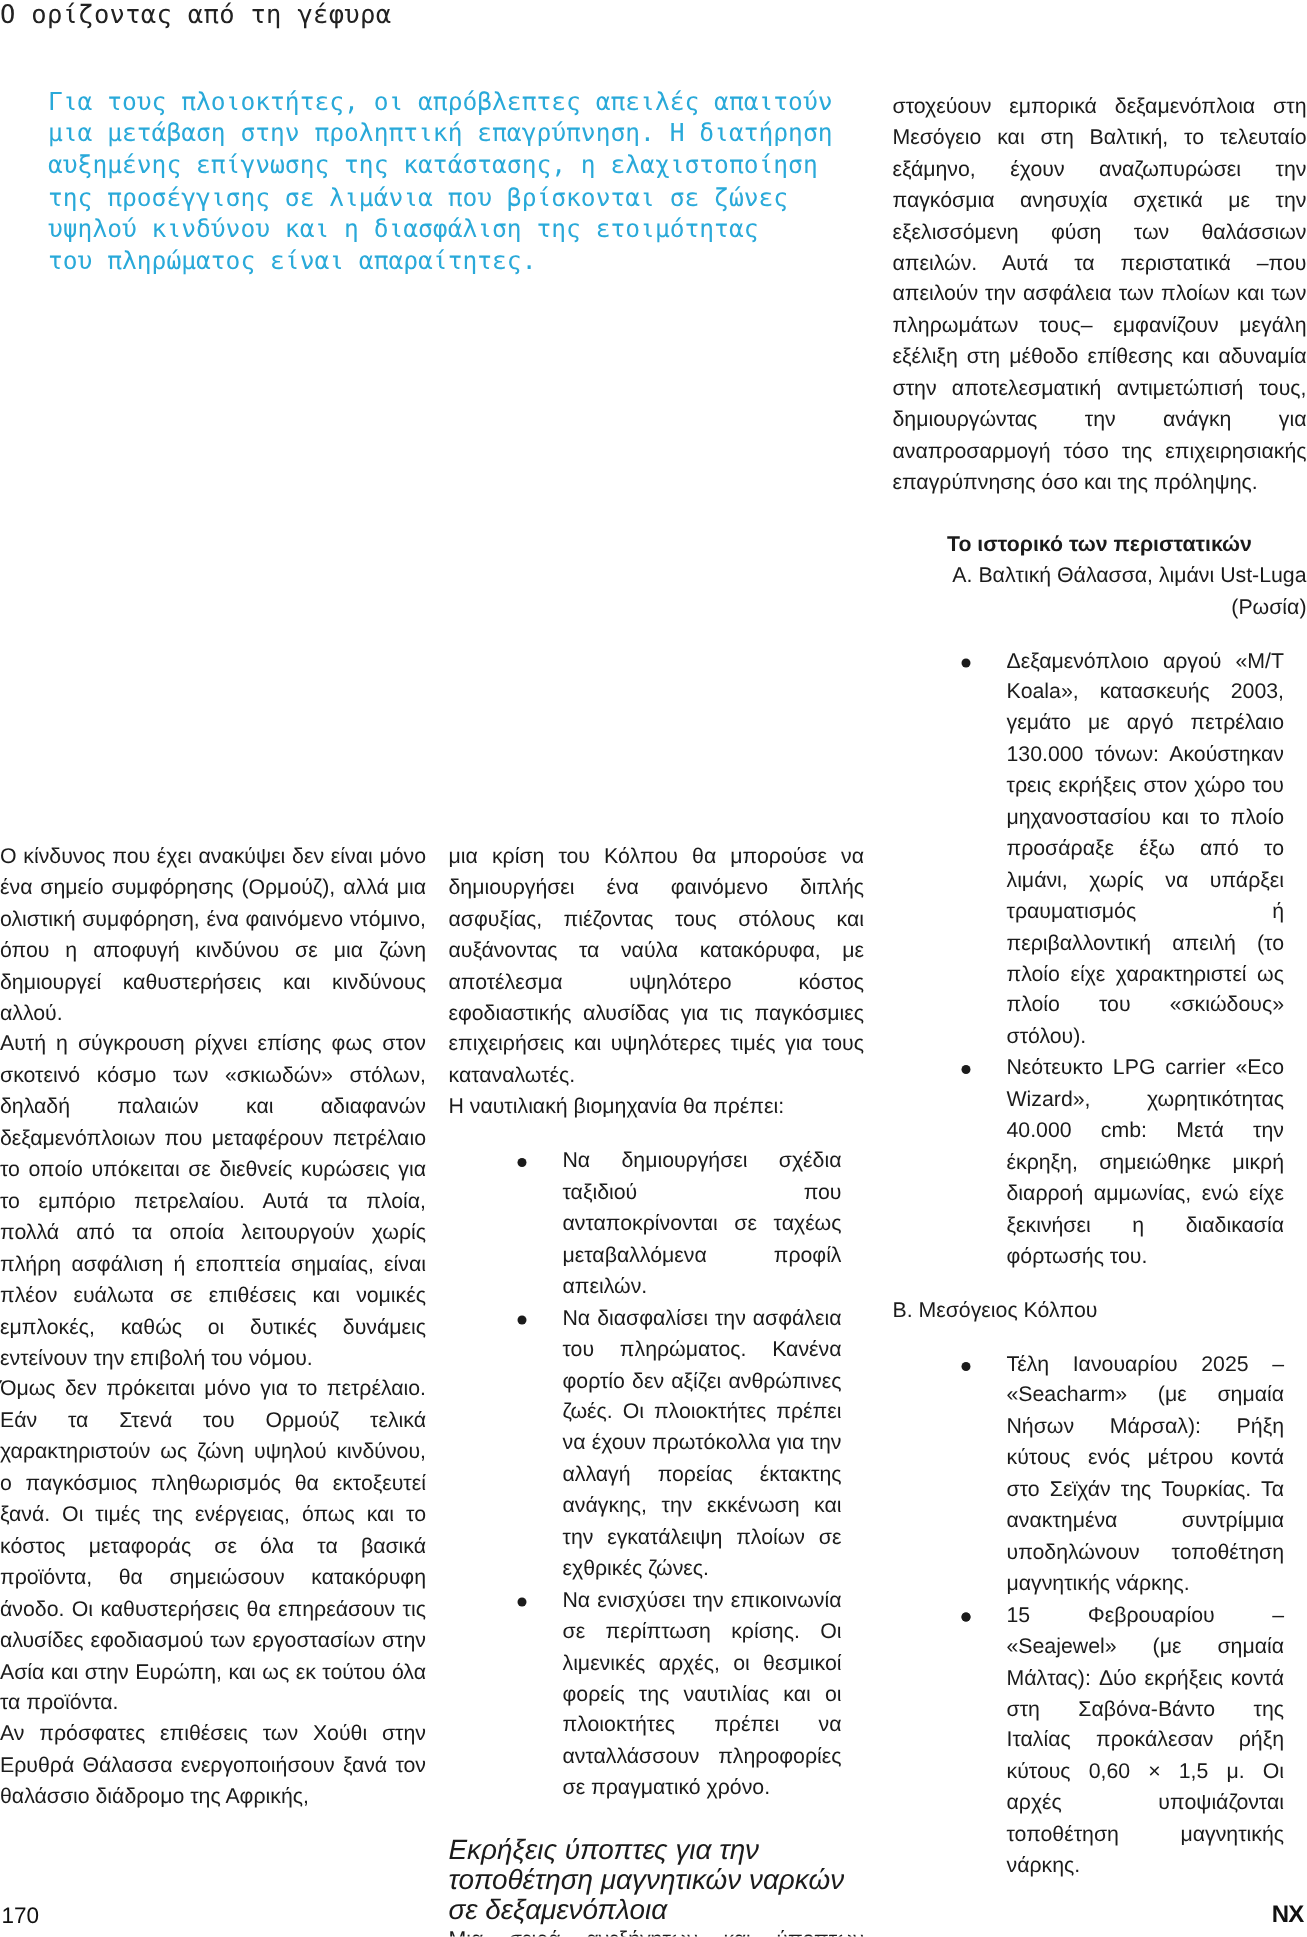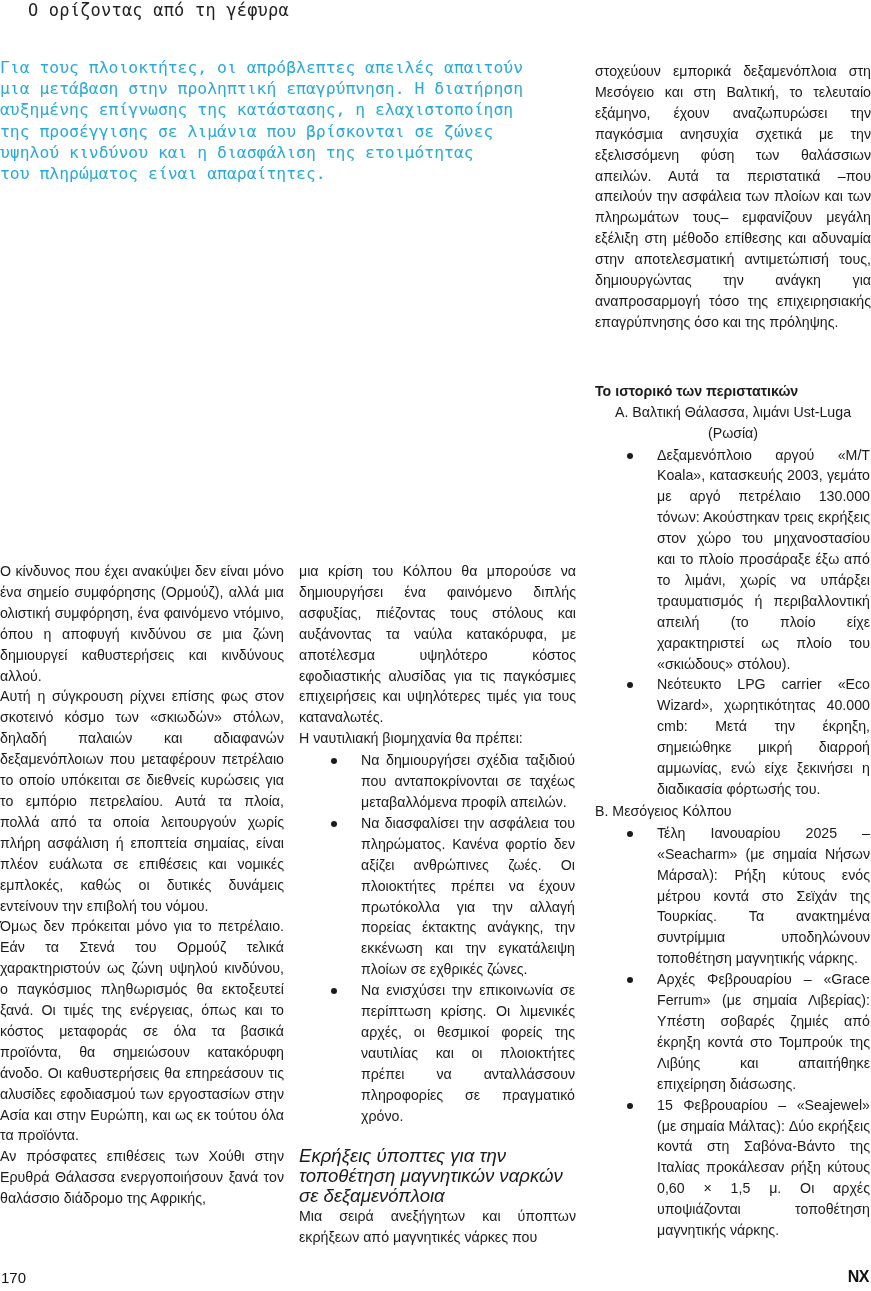--- a/index.html
+++ b/index.html
@@ -1,39 +1,39 @@
 <!DOCTYPE html>
 <html><head>
 <meta charset="utf-8">
 <style>
   html, body { margin: 0; padding: 0; background: #ffffff; }
   body {
     width: 871px; height: 1291px; position: relative; overflow: hidden;
     font-family: "Liberation Sans", sans-serif; color: #1a1a1a;
   }
   .running-head {
-    position: absolute; left: 12px; top: 0;
+    position: absolute; left: 0; top: 0;
     font-family: "DejaVu Sans Mono", monospace; font-size: 17px;
-    letter-spacing: 0.2px; color: #222; white-space: nowrap; padding-left: 16px;
+    letter-spacing: 0.2px; color: #222; white-space: nowrap;
   }
   .pullquote {
     position: absolute; left: 0; top: 57px; width: 580px;
     font-family: "DejaVu Sans Mono", monospace; font-size: 16.4px;
     line-height: 21.2px; color: #29a9d9; margin: 0;
   }
-  .pullquote span { display: block; white-space: nowrap; }
+  .pullquote span { display: block; white-space: nowrap; padding-left: 32px; }
   .col {
     position: absolute; font-size: 14.2px; line-height: 20.9px;
     text-align: justify; color: #1b1b1b;
   }
   .col p { margin: 0; }
   .col-left  { left: 0;   top: 561px; width: 284px; }
   .col-mid   { left: 299px; top: 561px; width: 277px; }
   .col-right { left: 595px; top: 61px;  width: 276px; }
-  ul.bullets { list-style: none; margin: 1px; padding: 0; }
+  ul.bullets { list-style: none; margin: 15px; padding: 0; }
   ul.bullets li { position: relative; padding-left: 61px; }
   ul.bullets li .dot {
     position: absolute; left: 31px; top: 8px; width: 6px; height: 6px;
     background: #1b1b1b; border-radius: 50%;
   }
   .bold { font-weight: bold; }
   .section-title {
     margin: 20px 0 0 0; font-size: 18.6px; line-height: 20px;
     font-weight: normal; color: #1b1b1b; text-align: left; font-style: italic;
   }
@@ -75,28 +75,28 @@
     <li><span class="dot"></span><span>Να διασφαλίσει την ασφάλεια του πληρώματος. Κανένα φορτίο δεν αξίζει ανθρώπινες ζωές. Οι πλοιοκτήτες πρέπει να έχουν πρωτόκολλα για την αλλαγή πορείας έκτακτης ανάγκης, την εκκένωση και την εγκατάλειψη πλοίων σε εχθρικές ζώνες.</span></li>
     <li><span class="dot"></span><span>Να ενισχύσει την επικοινωνία σε περίπτωση κρίσης. Οι λιμενικές αρχές, οι θεσμικοί φορείς της ναυτιλίας και οι πλοιοκτήτες πρέπει να ανταλλάσσουν πληροφορίες σε πραγματικό χρόνο.</span></li>
   </ul>
   <h2 class="section-title">Εκρήξεις ύποπτες για την τοποθέτηση μαγνητικών ναρκών σε δεξαμενόπλοια</h2>
   <p>Μια σειρά ανεξήγητων και ύποπτων εκρήξεων από μαγνητικές νάρκες που</p>
 </div>
 
 <div class="col col-right">
   <p>στοχεύουν εμπορικά δεξαμενόπλοια στη Μεσόγειο και στη Βαλτική, το τελευταίο εξάμηνο, έχουν αναζωπυρώσει την παγκόσμια ανησυχία σχετικά με την εξελισσόμενη φύση των θαλάσσιων απειλών. Αυτά τα περιστατικά –που απειλούν την ασφάλεια των πλοίων και των πληρωμάτων τους– εμφανίζουν μεγάλη εξέλιξη στη μέθοδο επίθεσης και αδυναμία στην αποτελεσματική αντιμετώπισή τους, δημιουργώντας την ανάγκη για αναπροσαρμογή τόσο της επιχειρησιακής επαγρύπνησης όσο και της πρόληψης.</p>
   <div class="gap"></div>
-  <p class="bold" style="text-align:left;margin-top:28px;">Το ιστορικό των περιστατικών</p>
-  <p style="text-align:center;">Α. Βαλτική Θάλασσα, λιμάνι Ust-Luga (Ρωσία)</p>
+  <p class="bold" style="text-align:center;">Το ιστορικό των περιστατικών</p>
+  <p style="text-align:right;">Α. Βαλτική Θάλασσα, λιμάνι Ust-Luga (Ρωσία)</p>
   <ul class="bullets">
     <li><span class="dot"></span><span>Δεξαμενόπλοιο αργού «M/T Koala», κατασκευής 2003, γεμάτο με αργό πετρέλαιο 130.000 τόνων: Ακούστηκαν τρεις εκρήξεις στον χώρο του μηχανοστασίου και το πλοίο προσάραξε έξω από το λιμάνι, χωρίς να υπάρξει τραυματισμός ή περιβαλλοντική απειλή (το πλοίο είχε χαρακτηριστεί ως πλοίο του «σκιώδους» στόλου).</span></li>
     <li><span class="dot"></span><span>Νεότευκτο LPG carrier «Eco Wizard», χωρητικότητας 40.000 cmb: Μετά την έκρηξη, σημειώθηκε μικρή διαρροή αμμωνίας, ενώ είχε ξεκινήσει η διαδικασία φόρτωσής του.</span></li>
   </ul>
   <p style="text-align:left;">Β. Μεσόγειος Κόλπου</p>
   <ul class="bullets">
     <li><span class="dot"></span><span>Τέλη Ιανουαρίου 2025 – «Seacharm» (με σημαία Νήσων Μάρσαλ): Ρήξη κύτους ενός μέτρου κοντά στο Σεϊχάν της Τουρκίας. Τα ανακτημένα συντρίμμια υποδηλώνουν τοποθέτηση μαγνητικής νάρκης.</span></li>
-    <li><span class="dot"></span><span>Αρχές Φεβρουαρίου – «Grace Ferrum» (με σημαία Λιβερίας): Υπέστη σοβαρές ζημιές από έκρηξη κοντά στο Τομπρούκ της Λιβύης και απαιτήθηκε επιχείρηση διάσωσης.</span></li>
+    <li><span class="dot"></span></li>
     <li><span class="dot"></span><span>15 Φεβρουαρίου – «Seajewel» (με σημαία Μάλτας): Δύο εκρήξεις κοντά στη Σαβόνα-Βάντο της Ιταλίας προκάλεσαν ρήξη κύτους 0,60 × 1,5 μ. Οι αρχές υποψιάζονται τοποθέτηση μαγνητικής νάρκης.</span></li>
   </ul>
 </div>
 
 <div class="folio">170</div>
 <div class="logo">NX</div>
 
 </body></html>

